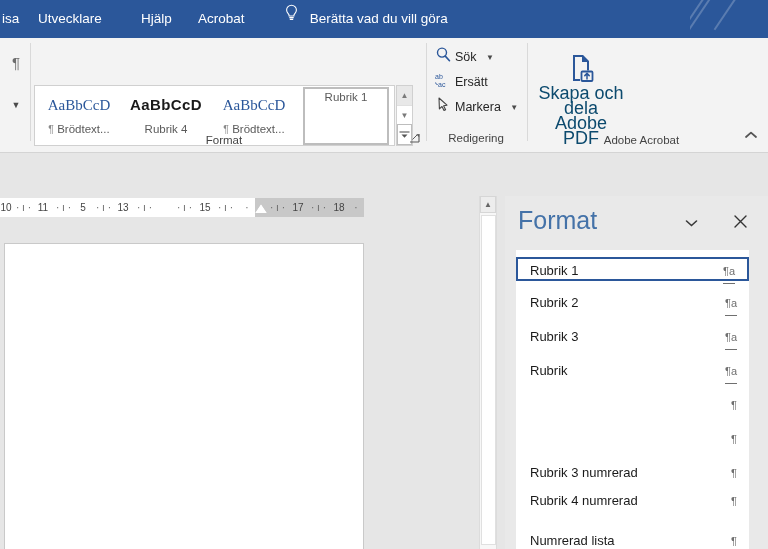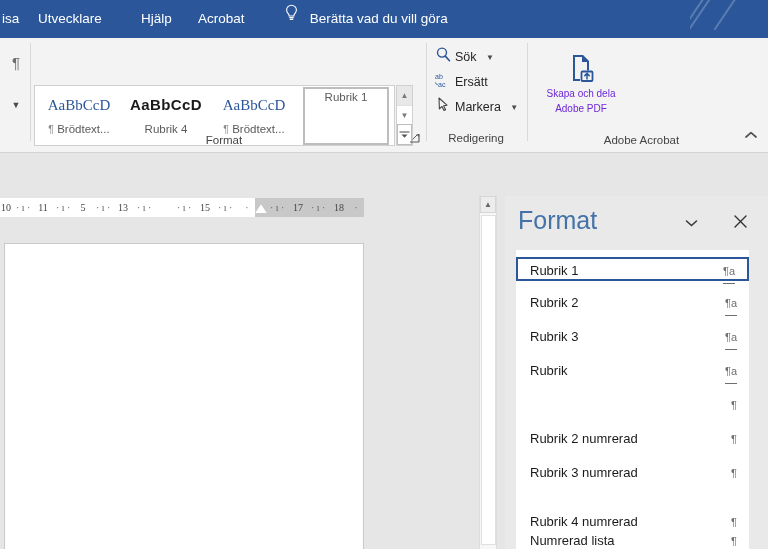--- a/index.html
+++ b/index.html
@@ -243,40 +243,39 @@
 
   
   .bigbtn {
     position: absolute;
     width: 92px;
     text-align: center;
     cursor: pointer;
   }
   .bigbtn .bico { height: 34px; line-height: 34px; }
   .bigbtn .blab {
-    font-size: 10px;
-    color: #6d28d9;
+    font-size: 18px;
+    color: #0c4a6e;
     line-height: 15px;
   }
   .collapse {
     position: absolute;
     right: 8px; top: 128px;
     width: 18px; height: 18px;
     text-align: center; line-height: 18px;
     font-size: 11px; color: #555;
     cursor: pointer;
   }
 
   
   .rulerwrap {
     position: absolute;
     left: 0; top: 153px;
     width: 768px; height: 75px;
     background: #e6e6e6;
-    font-family: Liberation Serif, serif;
   }
   .ruler {
     position: absolute;
     left: 0; top: 45px;
     width: 364px; height: 19px;
     background: #ffffff;
     font-size: 10px;
     color: #555;
     overflow: hidden;
     cursor: default;
@@ -624,28 +623,27 @@
       <span class="mk mk-linked">¶a</span>
     </div>
     <div class="srow" style="top:163px;">
       <span class="nm">Rubrik</span>
       <span class="mk mk-linked">¶a</span>
     </div>
     <div class="srow" style="top:197px;">
       <span class="mk">¶</span>
     </div>
     <div class="srow" style="top:231px;">
-      <span class="nm">Rubrik 2 numrerad</span>
       <span class="mk">¶</span>
     </div>
     <div class="srow" style="top:265px;">
       <span class="nm">Rubrik 3 numrerad</span>
       <span class="mk">¶</span>
     </div>
-    <div class="srow" style="top:314px;">
+    <div class="srow" style="top:293px;">
       <span class="nm">Rubrik 4 numrerad</span>
       <span class="mk">¶</span>
     </div>
     <div class="srow" style="top:333px;">
       <span class="nm">Numrerad lista</span>
       <span class="mk">¶</span>
     </div>
   </div>
 
 </div>

